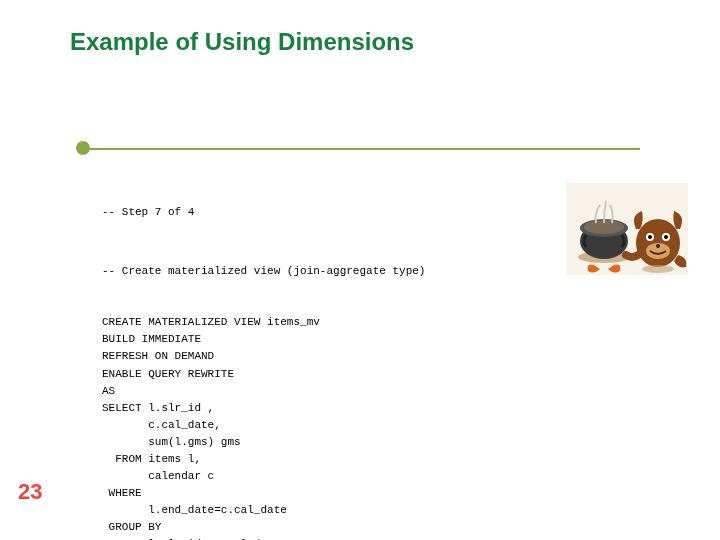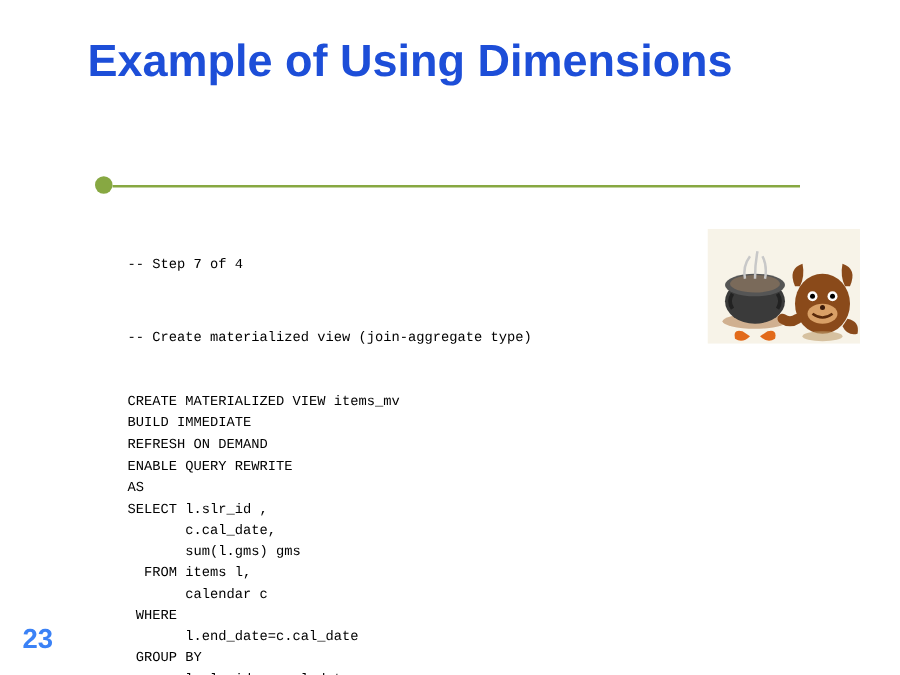--- a/index.html
+++ b/index.html
@@ -14,23 +14,23 @@
   .slide {
     width: 720px;
     height: 540px;
     position: relative;
     background: #fff;
   }
   .title {
     position: absolute;
     top: 28px;
     left: 70px;
-    font-size: 36px;
+    font-size: 24px;
     font-weight: bold;
-    color: #1d4ed8;
+    color: #15803d;
   }
   .bullet {
     position: absolute;
     top: 141px;
     left: 76px;
     width: 14px;
     height: 14px;
     border-radius: 50%;
     background: #87a842;
   }
@@ -50,25 +50,25 @@
     font-family: "Courier New", Courier, monospace;
     font-size: 11px;
     line-height: 1.55;
     white-space: pre;
     color: #000;
   }
   .comment1 { margin-bottom: 8px; }
   .comment2 { }
   .page-num {
     position: absolute;
-    bottom: 16px;
+    bottom: 35px;
     left: 18px;
     font-size: 22px;
     font-weight: bold;
-    color: #3b82f6;
+    color: #ef4444;
   }
   .clipart {
     position: absolute;
     top: 183px;
     right: 32px;
     width: 122px;
     height: 92px;
   }
   .clipart svg { width: 100%; height: 100%; display: block; }
 </style>

